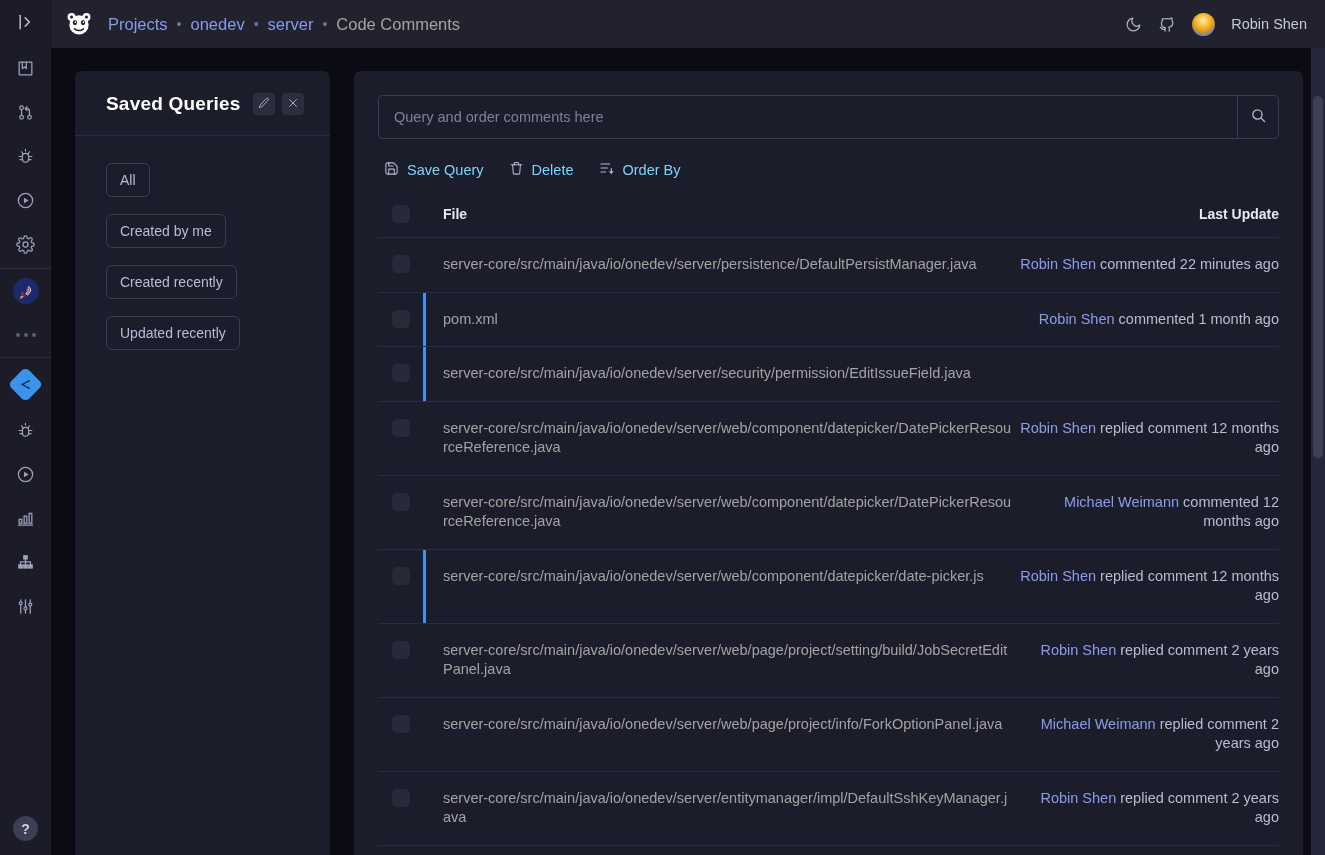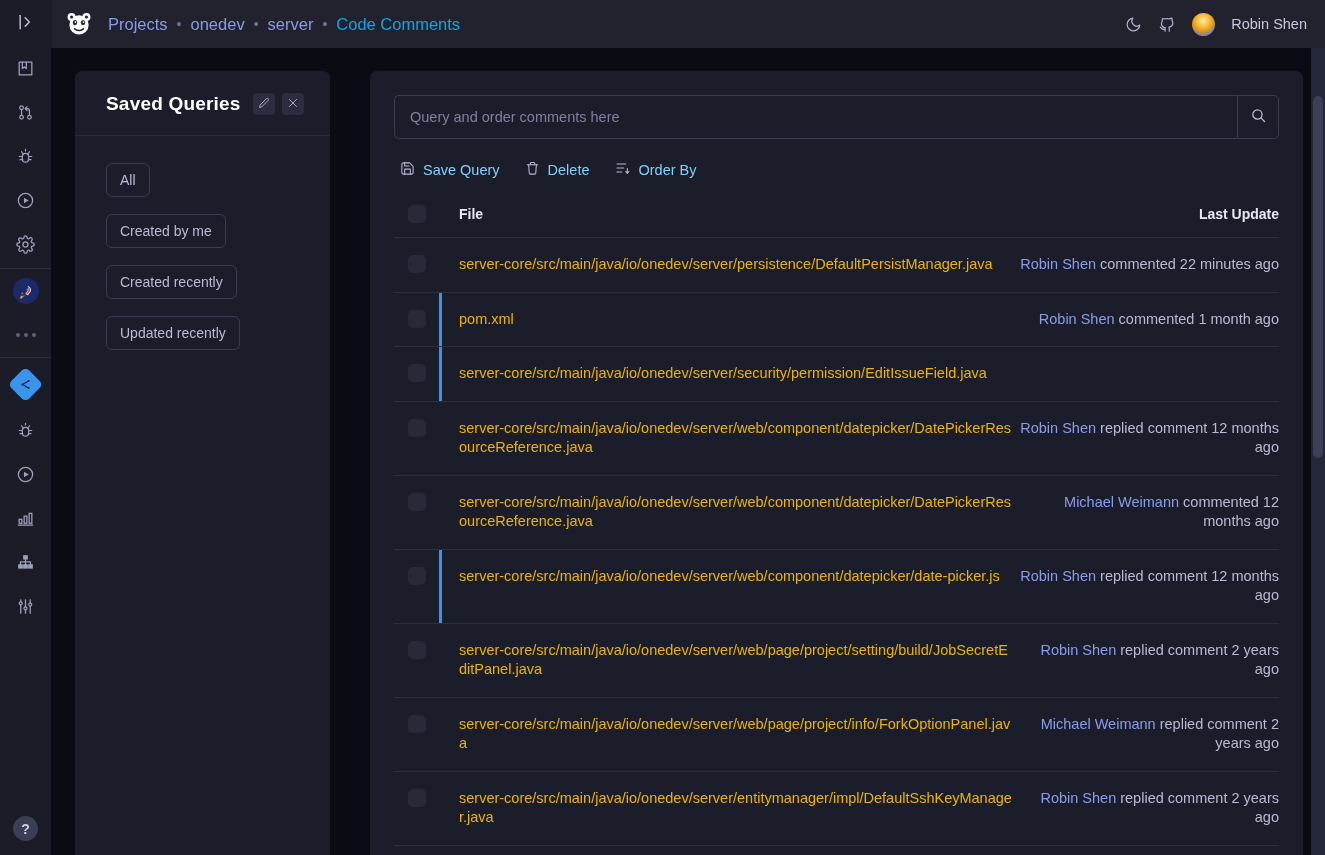--- a/index.html
+++ b/index.html
@@ -28,21 +28,21 @@
     width: 34px; height: 34px; margin-left: 10px;
     display: flex; align-items: center; justify-content: center;
   }
   .crumbs {
     display: flex; align-items: center; gap: 9px;
     margin-left: 12px;
     font-size: 16.5px;
   }
   .crumb-link { color: #8b9ae8; cursor: pointer; white-space: nowrap; }
   .crumb-sep { color: #6f7499; font-size: 14px; }
-  .crumb-cur { color: #0ea5e9; white-space: nowrap; }
+  .crumb-cur { color: #a3a3a3; white-space: nowrap; }
   .topbar-right {
     margin-left: auto; display: flex; align-items: center; gap: 16px;
     padding-right: 18px;
   }
   .tb-icon { cursor: pointer; display: flex; align-items: center; }
   .avatar {
     width: 23px; height: 23px; border-radius: 50%;
     background: radial-gradient(circle at 48% 34%, #ffe9a8 0%, #f5b731 36%, #d98b13 62%, #8a8ea8 63%, #6f7490 100%);
     cursor: pointer; flex-shrink: 0;
   }
@@ -85,21 +85,21 @@
     display: flex; align-items: center; justify-content: center;
     font-size: 14px; font-weight: bold; cursor: pointer;
     margin-bottom: 14px;
   }
 
   
   .main {
     flex: 1; min-width: 0; position: relative;
     background: #0b0b13;
     padding: 23px 22px 0 24px;
-    display: flex; gap: 40px;
+    display: flex; gap: 24px;
     overflow: hidden;
   }
 
   
   .sqpanel {
     width: 255px; min-width: 255px;
     background: #1c1d2b;
     border-radius: 7px 7px 0 0;
     align-self: stretch;
   }
@@ -180,21 +180,21 @@
     border-bottom: 1px solid #2c2e3e;
     padding: 17px 0 17px 0;
     position: relative;
   }
   .trow.mark::before {
     content: ""; position: absolute;
     left: 45px; top: 0; bottom: 0; width: 3px;
     background: #3d93f0;
   }
   .flink {
-    color: #eab308; font-size: 14.5px; line-height: 19.5px;
+    color: #a3a3a3; font-size: 14.5px; line-height: 19.5px;
     cursor: pointer; word-break: break-all; display: block;
   }
   .upd { font-size: 14.5px; line-height: 19.5px; color: #b8bcd2; }
   .uname { color: #8d9ce9; cursor: pointer; }
 
   
   .vscroll {
     position: absolute; right: 0; top: 0; bottom: 0;
     width: 14px; background: #24263a; z-index: 9;
   }

